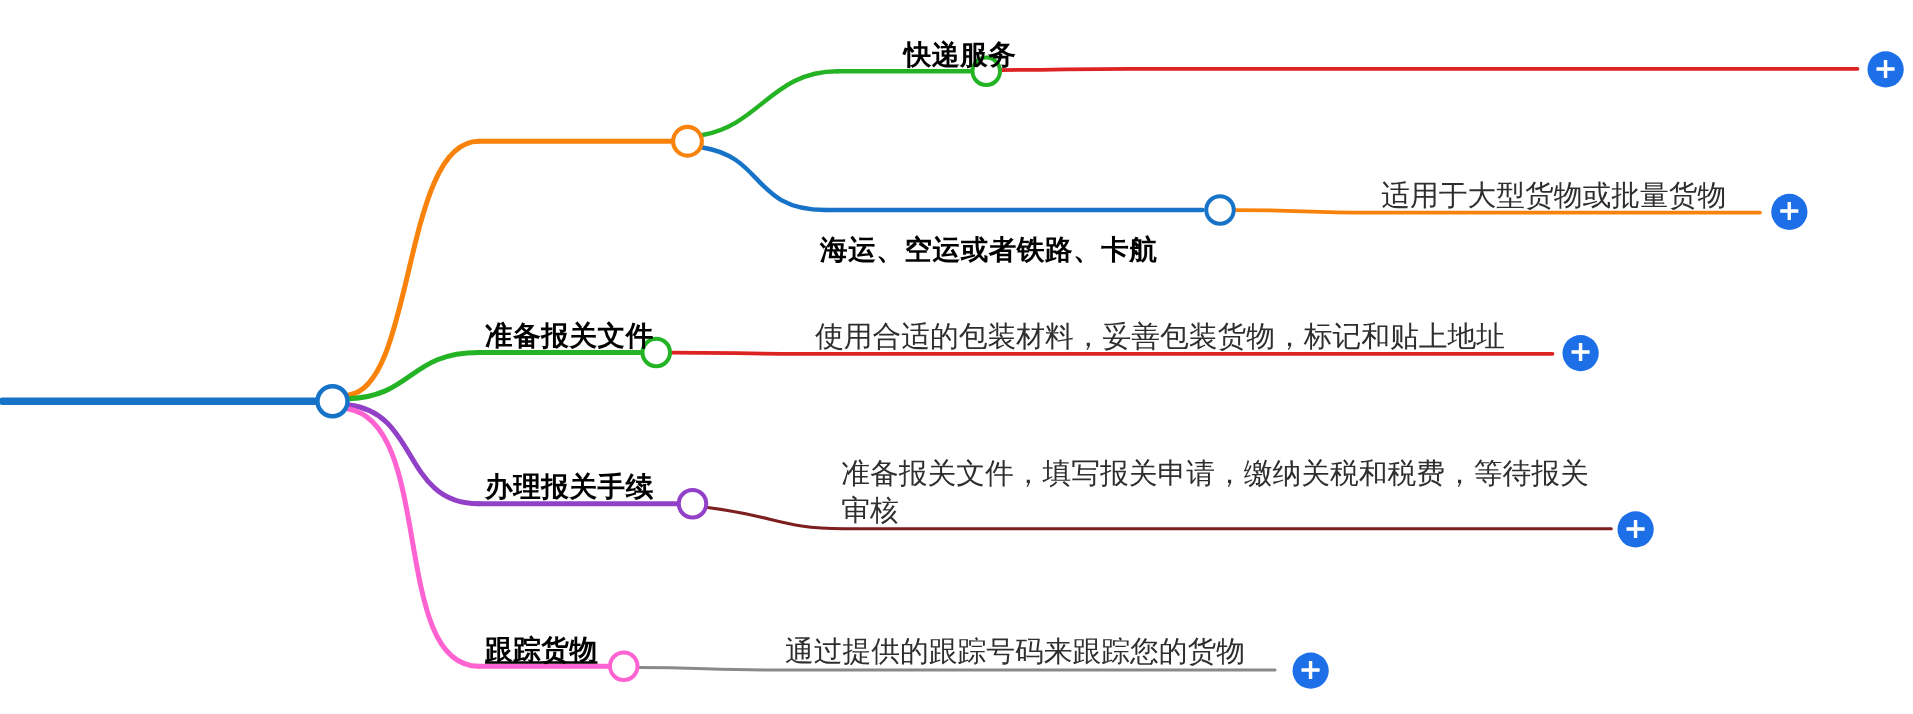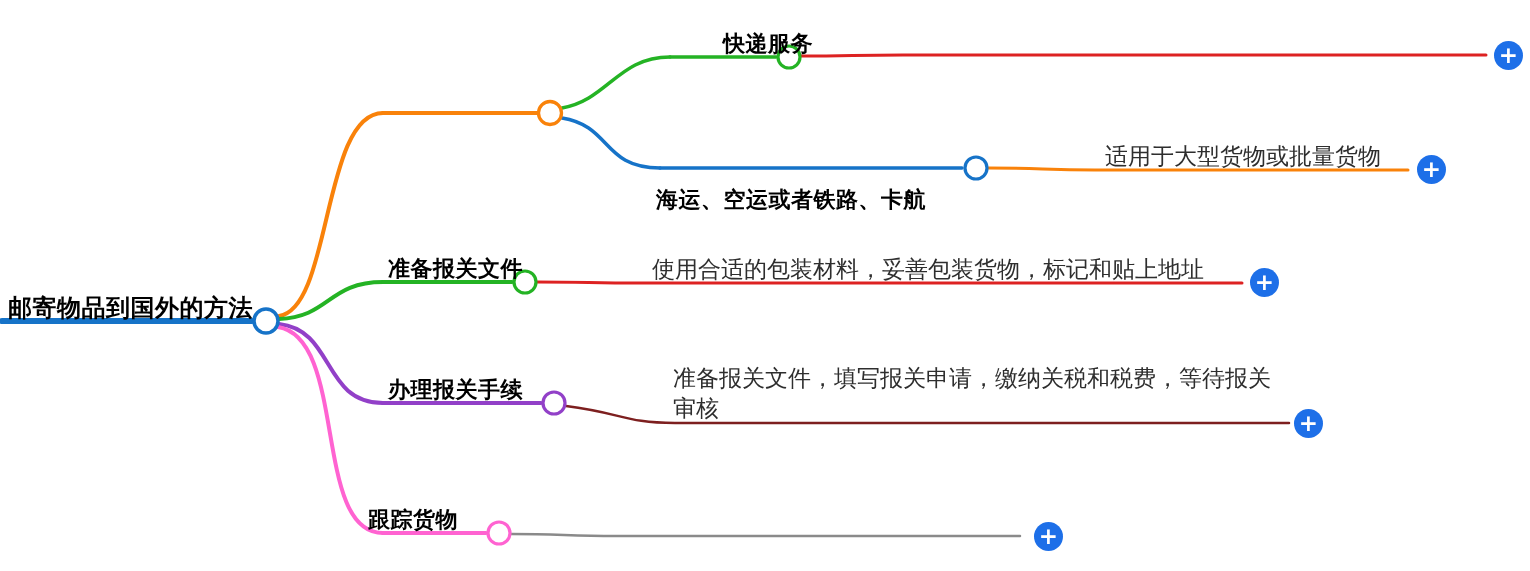--- a/index.html
+++ b/index.html
@@ -65,35 +65,35 @@
 
     <circle class="handle st-blue" cx="266" cy="321" r="12" stroke-width="3.5"></circle>
     <circle class="handle st-orange" cx="550" cy="113" r="11.5" stroke-width="3.3"></circle>
     <circle class="handle st-green" cx="789" cy="57" r="11" stroke-width="3.2"></circle>
     <circle class="handle st-blue" cx="976" cy="168" r="11" stroke-width="3.2"></circle>
     <circle class="handle st-green" cx="525" cy="282" r="11" stroke-width="3.2"></circle>
     <circle class="handle st-purple" cx="554" cy="403" r="11" stroke-width="3.2"></circle>
     <circle class="handle st-pink" cx="499" cy="533" r="11" stroke-width="3.2"></circle>
   </svg>
 
-  <div class="lbl root-lbl" style="left:8px;top:292px;">邮寄物品到国外的方法</div>
 
 
   <div class="lbl node-lbl" style="left:678px;top:29px;margin-left:45px;">快递服务</div>
 
   <div class="lbl node-lbl" style="left:656px;top:140px;margin-top:45px;">海运、空运或者铁路、卡航</div>
   <div class="lbl desc-lbl" style="left:1105px;top:141px;">适用于大型货物或批量货物</div>
 
   <div class="lbl node-lbl" style="left:388px;top:254px;">准备报关文件</div>
   <div class="lbl node-lbl" style="left:388px;top:375px;">办理报关手续</div>
 
   <div class="lbl desc-lbl" style="left:652px;top:254px;">使用合适的包装材料，妥善包装货物，标记和贴上地址</div>
   <div class="lbl desc-lbl wrap" style="left:673px;top:363px;width:605px;">准备报关文件，填写报关申请，缴纳关税和税费，等待报关审核</div>
 
-  <div class="lbl node-lbl" style="left:368px;top:505px;">跟踪货物</div>
+  <div class="lbl node-lbl" style="left:388px;top:505px;text-decoration:underline;">跟踪货物</div>
+  <div class="lbl desc-lbl" style="left:628px;top:506px;">通过提供的跟踪号码来跟踪您的货物</div>
 
   <div class="plus-btn" style="left:1494px;top:41px;">+</div>
   <div class="plus-btn" style="left:1417px;top:155px;">+</div>
   <div class="plus-btn" style="left:1250px;top:268px;">+</div>
   <div class="plus-btn" style="left:1294px;top:409px;">+</div>
   <div class="plus-btn" style="left:1034px;top:522px;">+</div>
 
 </div>
 
 </body></html>

